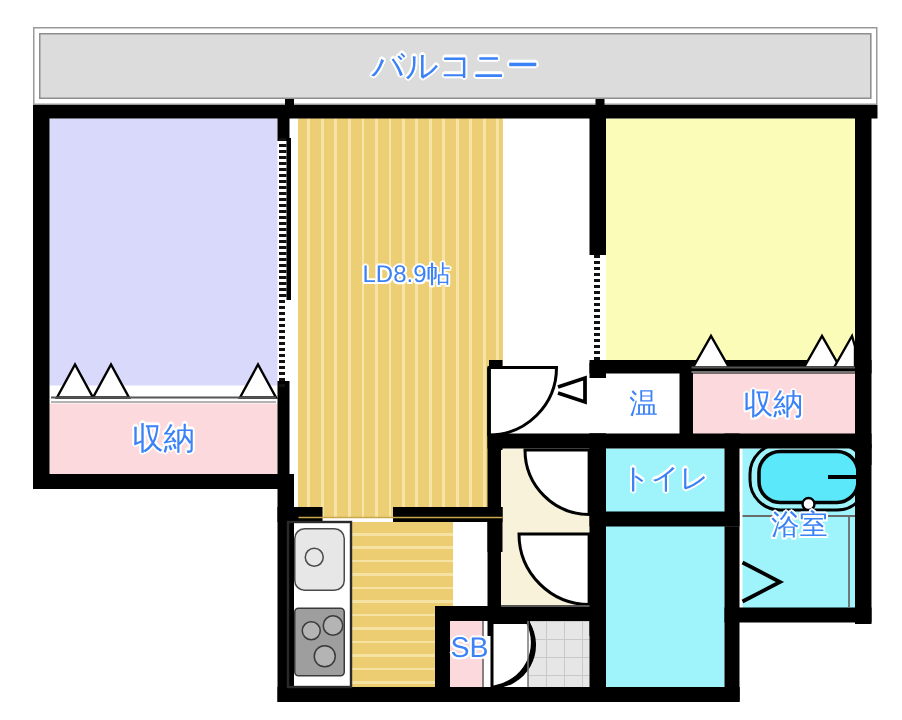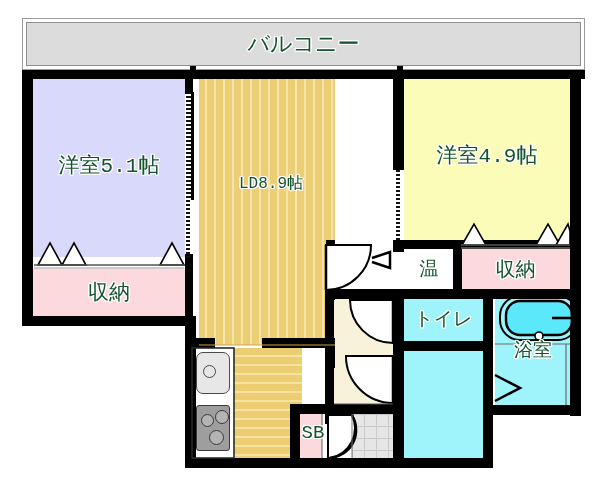--- a/index.html
+++ b/index.html
@@ -9,25 +9,25 @@
   #plan{position:relative;width:601px;height:480px;background:#ffffff;}
 
   .abs{position:absolute;box-sizing:border-box;}
 
   
   .room{position:absolute;box-sizing:border-box;}
 
   
   .lbl{position:absolute;box-sizing:border-box;
        display:flex;align-items:center;justify-content:center;
-       color:#14532d;white-space:nowrap;letter-spacing:0px;
+       color:#3b82f6;white-space:nowrap;letter-spacing:0px;
        text-shadow:
           1.4px 0 #fff, -1.4px 0 #fff, 0 1.4px #fff, 0 -1.4px #fff,
           1px 1px #fff, -1px 1px #fff, 1px -1px #fff, -1px -1px #fff;
-       font-weight:500;font-family:Liberation Mono, monospace;}
+       font-weight:500;}
 
   
   .wall{position:absolute;background:#000000;}
 
   
   #balcony-outer{left:22px;top:18px;width:563px;height:52px;
       background:#ffffff;border:1px solid #9a9a9a;}
   #balcony-inner{left:26px;top:22px;width:555px;height:44px;
       background:#dcdcdc;border:1px solid #8e8e8e;}
   #balcony-label{left:26px;top:22px;width:555px;height:44px;font-size:22px;}
@@ -250,25 +250,23 @@
   </svg>
 
   <div class="abs" id="sink"></div>
   <div class="abs" id="sink-drain"></div>
   <div class="abs" id="stove">
     <div class="burner" style="left:4px;top:8px;width:11px;height:11px;"></div>
     <div class="burner" style="left:18px;top:4px;width:12px;height:12px;"></div>
     <div class="burner" style="left:12px;top:24px;width:13px;height:13px;"></div>
   </div>
 
-  <div class="lbl" style="left:33px;top:145px;width:152px;height:40px;font-size:21px;">洋室5.1帖</div>
 
   <div class="lbl" style="left:199px;top:165px;width:144px;height:36px;font-size:16px;">LD8.9帖</div>
 
-  <div class="lbl" style="left:404px;top:137px;width:166px;height:36px;font-size:21px;">洋室4.9帖</div>
 
 
   <div class="lbl" style="left:33px;top:276px;width:152px;height:32px;font-size:21px;">収納</div>
 
   <div class="lbl" style="left:461px;top:254px;width:109px;height:30px;font-size:20px;">収納</div>
 
   <div class="lbl" style="left:404px;top:254px;width:50px;height:30px;font-size:19px;">温</div>
 
   <div class="lbl" style="left:496px;top:335px;width:74px;height:30px;font-size:19px;">浴室</div>
 

